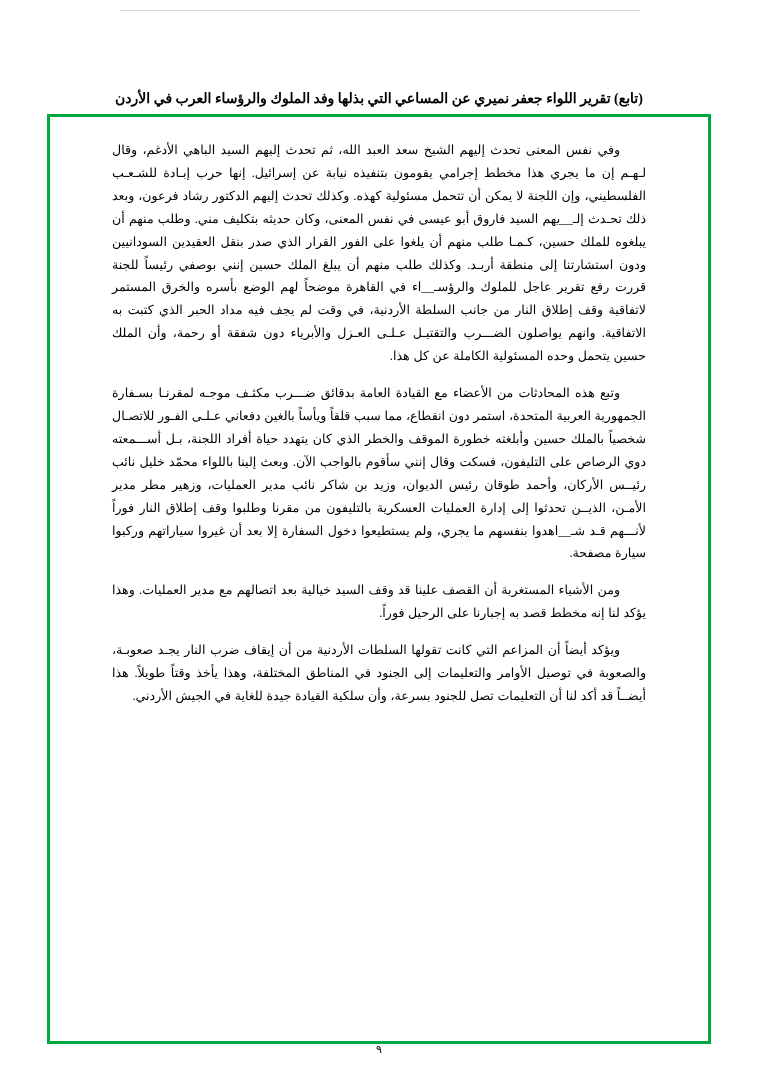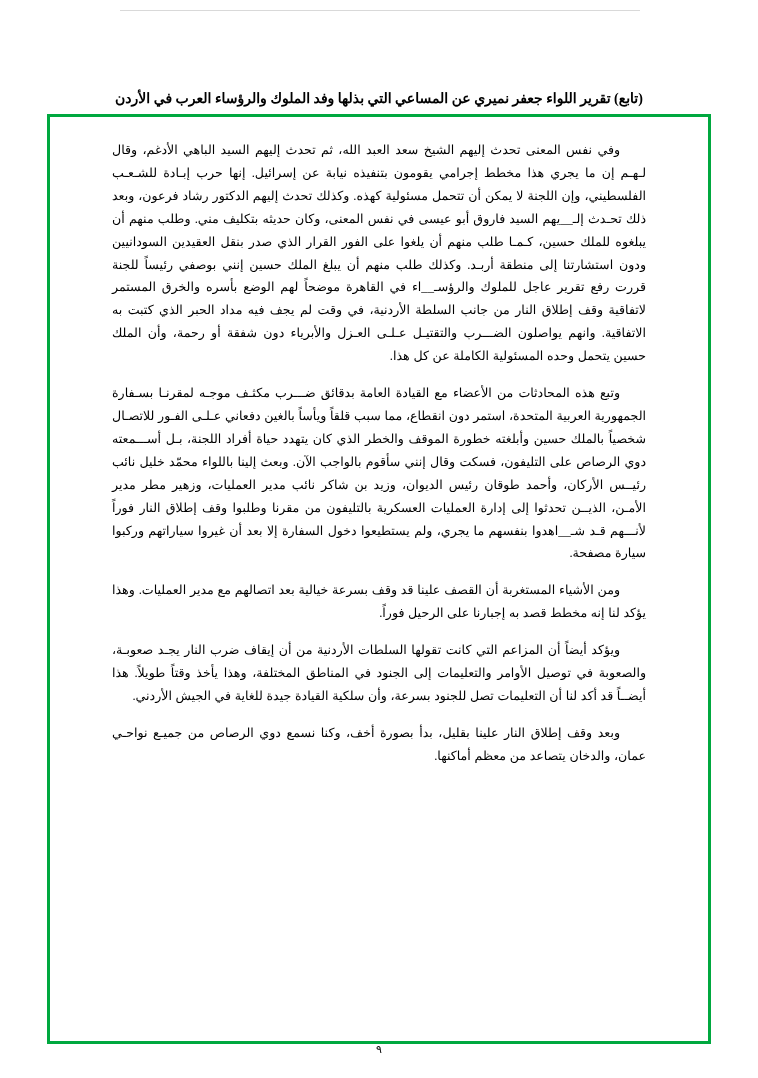--- a/index.html
+++ b/index.html
@@ -86,21 +86,20 @@
 <div class="page">
 
   <div class="top-rule"></div>
 
   <div class="header">(تابع) تقرير اللواء جعفر نميري عن المساعي التي بذلها وفد الملوك والرؤساء العرب في الأردن</div>
 
   <div class="frame">
     <div class="content">
       <p class="para">وفي نفس المعنى تحدث إليهم الشيخ سعد العبد الله، ثم تحدث إليهم السيد الباهي الأدغم، وقال لـهـم إن ما يجري هذا مخطط إجرامي يقومون بتنفيذه نيابة عن إسرائيل. إنها حرب إبـادة للشـعـب الفلسطيني، وإن اللجنة لا يمكن أن تتحمل مسئولية كهذه. وكذلك تحدث إليهم الدكتور رشاد فرعون، وبعد ذلك تحـدث إلـ__يهم السيد فاروق أبو عيسى في نفس المعنى، وكان حديثه بتكليف مني. وطلب منهم أن يبلغوه للملك حسين، كـمـا طلب منهم أن يلغوا على الفور القرار الذي صدر بنقل العقيدين السودانيين ودون استشارتنا إلى منطقة أربـد. وكذلك طلب منهم أن يبلغ الملك حسين إنني بوصفي رئيساً للجنة قررت رفع تقرير عاجل للملوك والرؤسـ__اء في القاهرة موضحاً لهم الوضع بأسره والخرق المستمر لاتفاقية وقف إطلاق النار من جانب السلطة الأردنية، في وقت لم يجف فيه مداد الحبر الذي كتبت به الاتفاقية. وانهم يواصلون الضـــرب والتقتيـل عـلـى العـزل والأبرياء دون شفقة أو رحمة، وأن الملك حسين يتحمل وحده المسئولية الكاملة عن كل هذا.</p>
       <p class="para">وتبع هذه المحادثات من الأعضاء مع القيادة العامة بدقائق ضـــرب مكثـف موجـه لمقرنـا بسـفارة الجمهورية العربية المتحدة، استمر دون انقطاع، مما سبب قلقاً ويأساً بالغين دفعاني عـلـى الفـور للاتصـال شخصياً بالملك حسين وأبلغته خطورة الموقف والخطر الذي كان يتهدد حياة أفراد اللجنة، بـل أســـمعته دوي الرصاص على التليفون، فسكت وقال إنني سأقوم بالواجب الآن. وبعث إلينا باللواء محمّد خليل نائب رئيــس الأركان، وأحمد طوقان رئيس الديوان، وزيد بن شاكر نائب مدير العمليات، وزهير مطر مدير الأمـن، الذيــن تحدثوا إلى إدارة العمليات العسكرية بالتليفون من مقرنا وطلبوا وقف إطلاق النار فوراً لأنـــهم قـد شـ__اهدوا بنفسهم ما يجري، ولم يستطيعوا دخول السفارة إلا بعد أن غيروا سياراتهم وركبوا سيارة مصفحة.</p>
-      <p class="para">ومن الأشياء المستغربة أن القصف علينا قد وقف بسرعة خيالية بعد اتصالهم مع مدير العمليات. وهذا يؤكد لنا إنه مخطط قصد به إجبارنا على الرحيل فوراً.</p>
+      <p class="para">ومن الأشياء المستغربة أن القصف علينا قد وقف السيد خيالية بعد اتصالهم مع مدير العمليات. وهذا يؤكد لنا إنه مخطط قصد به إجبارنا على الرحيل فوراً.</p>
       <p class="para">ويؤكد أيضاً أن المزاعم التي كانت تقولها السلطات الأردنية من أن إيقاف ضرب النار يجـد صعوبـة، والصعوبة في توصيل الأوامر والتعليمات إلى الجنود في المناطق المختلفة، وهذا يأخذ وقتاً طويلاً. هذا أيضــاً قد أكد لنا أن التعليمات تصل للجنود بسرعة، وأن سلكية القيادة جيدة للغاية في الجيش الأردني.</p>
-      <p class="para">وبعد وقف إطلاق النار علينا بقليل، بدأ بصورة أخف، وكنا نسمع دوي الرصاص من جميـع نواحـي عمان، والدخان يتصاعد من معظم أماكنها.</p>
     </div>
   </div>
 
   <div class="page-number">٩</div>
 
 </div>
 
 </body></html>

